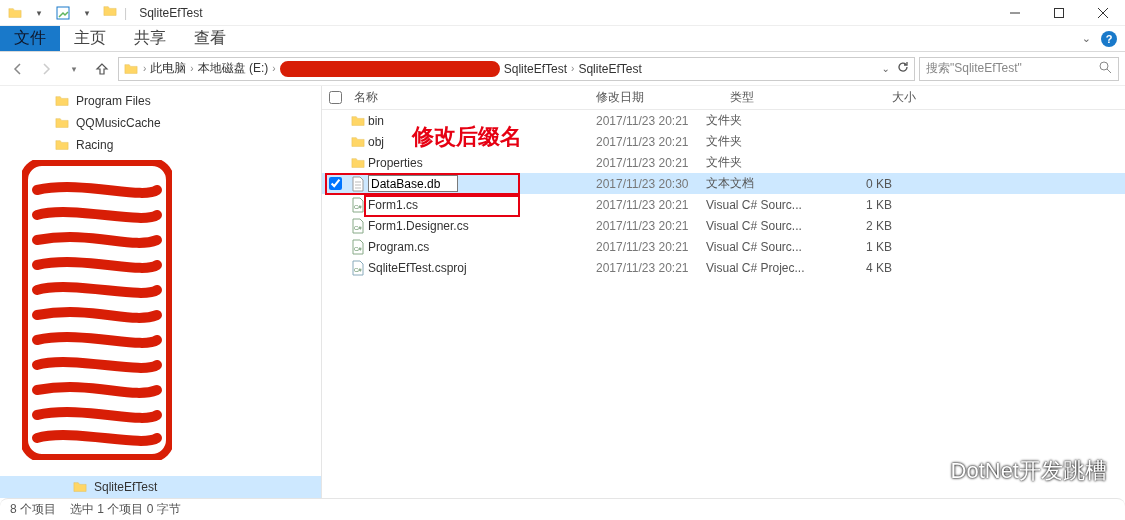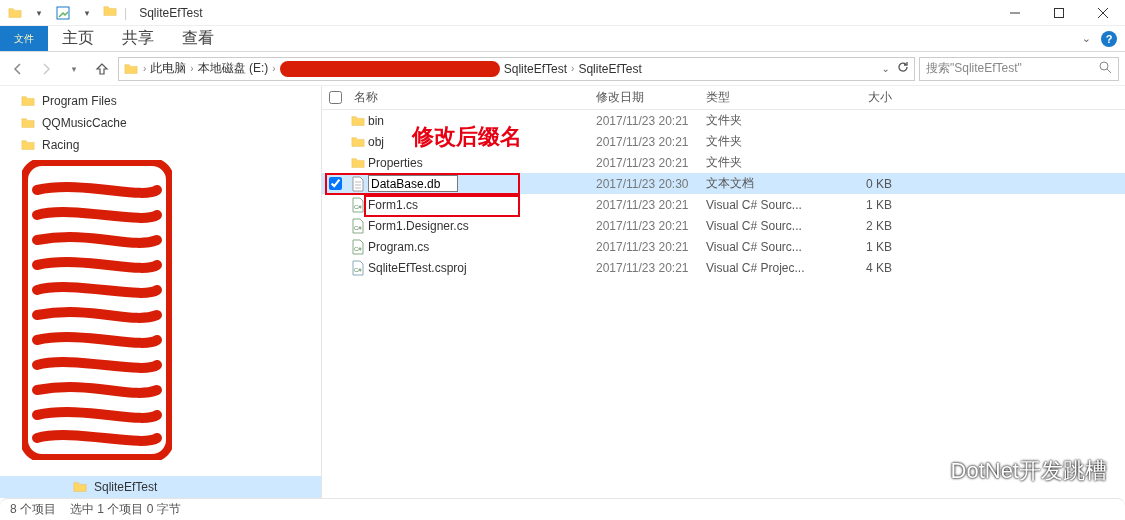--- a/index.html
+++ b/index.html
@@ -8,53 +8,53 @@
   
   .titlebar { height: 26px; display: flex; align-items: center; background: #fff; border-bottom: 1px solid #eee; }
   .titlebar .left { display: flex; align-items: center; gap: 6px; padding-left: 6px; }
   .titlebar .title { font-size: 12px; margin-left: 6px; }
   .titlebar .spacer { flex: 1; }
   .titlebar .winbtn { width: 44px; height: 26px; display: flex; align-items: center; justify-content: center; }
   .qat-btn { width: 18px; height: 18px; display: flex; align-items: center; justify-content: center; }
 
   
   .ribbon { height: 26px; display: flex; align-items: stretch; border-bottom: 1px solid #d9d9d9; background: #fff; }
-  .ribbon .file-tab { background: #1979ca; color: #fef9c3; padding: 0 14px; display: flex; align-items: center; font-size: 10px; }
+  .ribbon .file-tab { background: #1979ca; color: #0f172a; padding: 0 14px; display: flex; align-items: center; font-size: 16px; }
   .ribbon .tab { padding: 0 14px; display: flex; align-items: center; font-size: 16px; color: #444; }
   .ribbon .right { margin-left: auto; display: flex; align-items: center; padding-right: 8px; gap: 10px; }
   .ribbon .help-icon { width: 16px; height: 16px; border-radius: 50%; background: #1979ca; color: #fff; display: flex; align-items: center; justify-content: center; font-size: 11px; font-weight: bold; }
 
   
   .navrow { height: 34px; display: flex; align-items: center; padding: 3px 6px; gap: 4px; border-bottom: 1px solid #eee; }
   .navbtn { width: 24px; height: 24px; display: flex; align-items: center; justify-content: center; color: #888; }
   .navbtn.enabled { color: #333; }
   .addressbar { flex: 1; height: 24px; border: 1px solid #ccc; display: flex; align-items: center; padding: 0 4px; gap: 4px; background: #fff; overflow: hidden; }
   .addressbar .crumb { display: flex; align-items: center; gap: 4px; white-space: nowrap; }
   .addressbar .chev { color: #888; font-size: 10px; }
   .redact { width: 220px; height: 16px; background: #d81e06; border-radius: 8px; border: 2px solid #d81e06; }
   .addressbar .folder-mini { width: 16px; height: 14px; }
   .addr-end { margin-left: auto; display: flex; align-items: center; gap: 6px; color: #666; }
   .searchbox { width: 200px; height: 24px; border: 1px solid #ccc; display: flex; align-items: center; padding: 0 6px; color: #888; justify-content: space-between; }
 
   
   .main { display: flex; height: calc(100% - 26px - 26px - 34px - 22px); }
   .sidebar { width: 322px; border-right: 1px solid #e5e5e5; overflow: hidden; position: relative; }
   .tree { padding-top: 4px; }
-  .tree-item { display: flex; align-items: center; height: 22px; padding-left: 20px; gap: 6px; }
+  .tree-item { display: flex; align-items: center; height: 22px; padding-left: 54px; gap: 6px; }
   .tree-item .fld { width: 16px; height: 14px; }
   .tree-item.sel { background: #cde8ff; }
   .tree-item.sel-indent { padding-left: 72px; }
   .scribble { position: absolute; left: 22px; top: 74px; width: 150px; height: 300px; }
 
   .content { flex: 1; position: relative; }
   .header-row { display: flex; align-items: center; height: 24px; border-bottom: 1px solid #eaeaea; color: #555; }
   .header-row .chk { width: 26px; display: flex; justify-content: center; }
   .header-row .col-name { flex: 0 0 248px; padding-left: 6px; }
   .header-row .col-date { flex: 0 0 110px; }
-  .header-row .col-type { flex: 0 0 130px; }
+  .header-row .col-type { flex: 0 0 130px; margin-left: 24px; }
   .header-row .col-size { flex: 0 0 64px; text-align: right; padding-right: 8px; }
 
   .rows { }
   .row { display: flex; align-items: center; height: 21px; }
   .row .chk { width: 26px; display: flex; justify-content: center; }
   .row .iconcell { width: 20px; display: flex; justify-content: center; }
   .row .name { flex: 0 0 228px; display: flex; align-items: center; gap: 4px; }
   .row .date { flex: 0 0 110px; color: #777; }
   .row .type { flex: 0 0 130px; color: #555; }
   .row .size { flex: 0 0 64px; text-align: right; padding-right: 8px; color: #555; }

